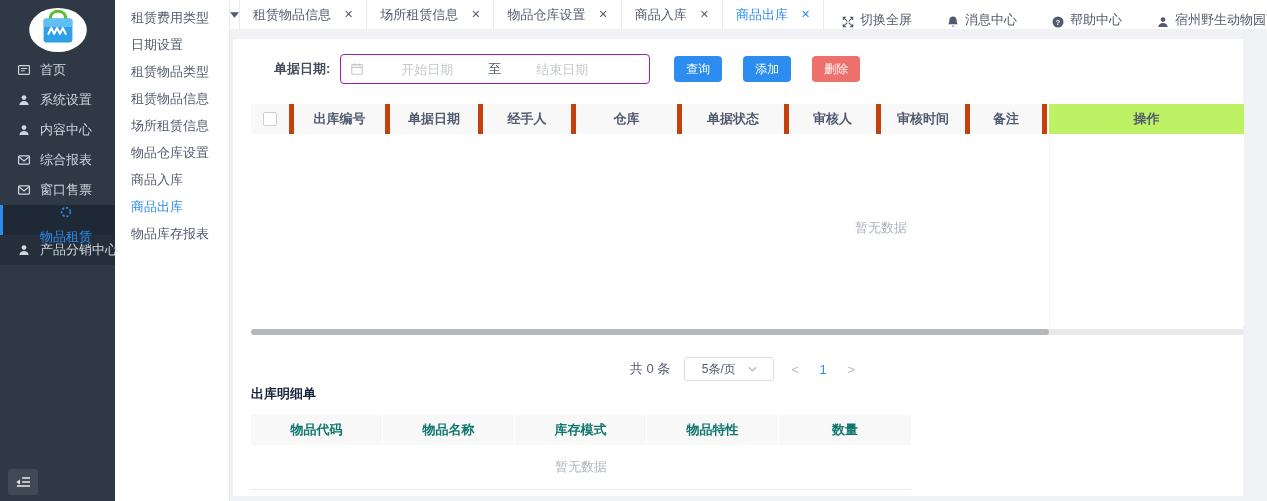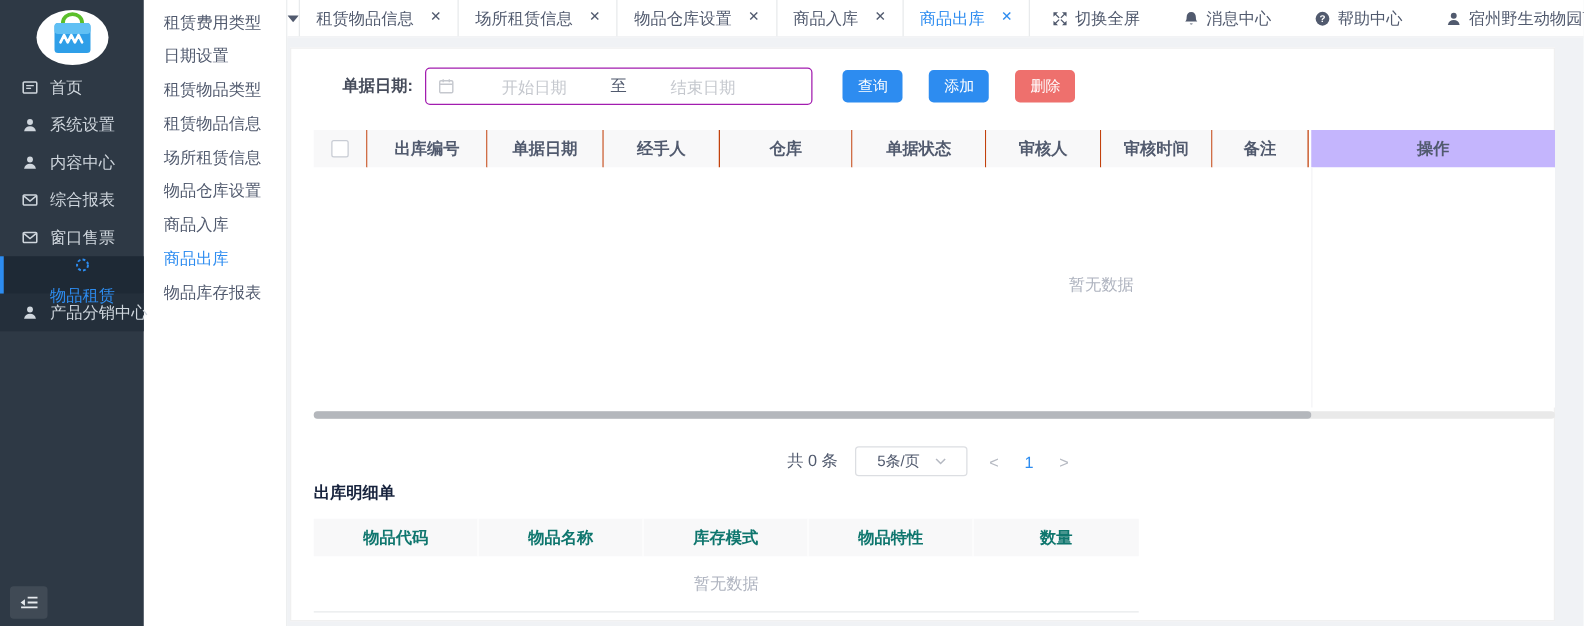--- a/index.html
+++ b/index.html
@@ -33,21 +33,21 @@
   .tabbar { height:30px; flex:0 0 30px; background:#fff; display:flex; align-items:stretch;
             font-size:13px; color:#515a6e; border-bottom:1px solid #eef0f2; }
   .tab-caret { width:26px; display:flex; align-items:center; justify-content:center;
                border-right:1px solid #e8eaec; cursor:pointer; }
   .tab-caret svg { width:9px; height:6px; }
   .tab { display:flex; align-items:center; gap:13px; padding:0 13px; border-right:1px solid #e8eaec;
          cursor:pointer; white-space:nowrap; }
   .tab .close { font-size:11px; font-weight:bold; line-height:1; }
   .tab.active { color:var(--primary,#2d8cf0); }
   .tab-actions { margin-left:auto; display:flex; align-items:center; padding-right:6px; }
-  .action { display:flex; align-items:center; gap:5px; padding:0 17px; cursor:pointer; white-space:nowrap; height:100%; }
+  .action { display:flex; align-items:flex-end; gap:5px; padding:0 17px; cursor:pointer; white-space:nowrap; height:100%; }
   .action svg { width:14px; height:14px; }
 
   
   .content { flex:1; padding:8px 23px 4px 2px; }
   .card { background:#fff; width:100%; height:100%; position:relative; border:1px solid #f0f0f0; }
 
   .filter-row { position:absolute; top:15px; left:41px; display:flex; align-items:center; height:30px; }
   .filter-label { font-weight:bold; color:#464c5b; margin-right:10px; }
   .date-range { width:310px; height:30px; border:1px solid #a21caf; border-radius:4px;
                 display:flex; align-items:center; padding:0 9px; background:#fff; }
@@ -59,22 +59,22 @@
   .date-sep { color:#515a6e; padding:0 2px; }
   .btn { height:26px; width:48px; border:none; border-radius:4px; color:#fff; font-size:12px;
          font-family:inherit; cursor:pointer; }
   .btn.query { background:var(--primary,#2d8cf0); margin-left:24px; }
   .btn.add { background:var(--primary,#2d8cf0); margin-left:21px; }
   .btn.del { background:var(--danger,#ee706d); margin-left:21px; }
 
   .table-area { position:absolute; top:65px; left:18px; width:993px; }
   .t-header { display:flex; height:30px; align-items:stretch; font-weight:bold; color:#515a6e; font-size:13px; }
   .th { background:#f8f8f9; display:flex; align-items:center; justify-content:center;
-        border-right:1px solid #c2410c; flex:0 0 auto; }
-  .th.fixed { background:#c4b5fd; border-right:none; margin-left:2px; }
+        border-right:5px solid #c2410c; flex:0 0 auto; }
+  .th.fixed { background:#bef264; border-right:none; margin-left:2px; }
   .checkbox { width:14px; height:14px; border:1px solid #c8ccd4; border-radius:2px; background:#fff; cursor:pointer; }
   .t-body { position:relative; height:192px; background:#fff; }
   .fixed-sep { position:absolute; left:798px; top:0; bottom:0; width:1px; background:#f3f4f6; }
   .empty-main { position:absolute; left:630px; top:85px; transform:translateX(-50%); color:#aeb3bf; }
 
   .hscroll { position:absolute; top:290px; left:18px; width:993px; height:6px; border-radius:3px; background:#e9e9e9; }
   .hscroll .thumb { width:798px; height:6px; border-radius:3px; background:#b4b7bc; cursor:pointer; }
 
   .pagination { position:absolute; top:318px; left:0; right:0; display:flex; align-items:center;
                 justify-content:center; gap:14px; font-size:13px; color:#515a6e;margin-left:12px; }

